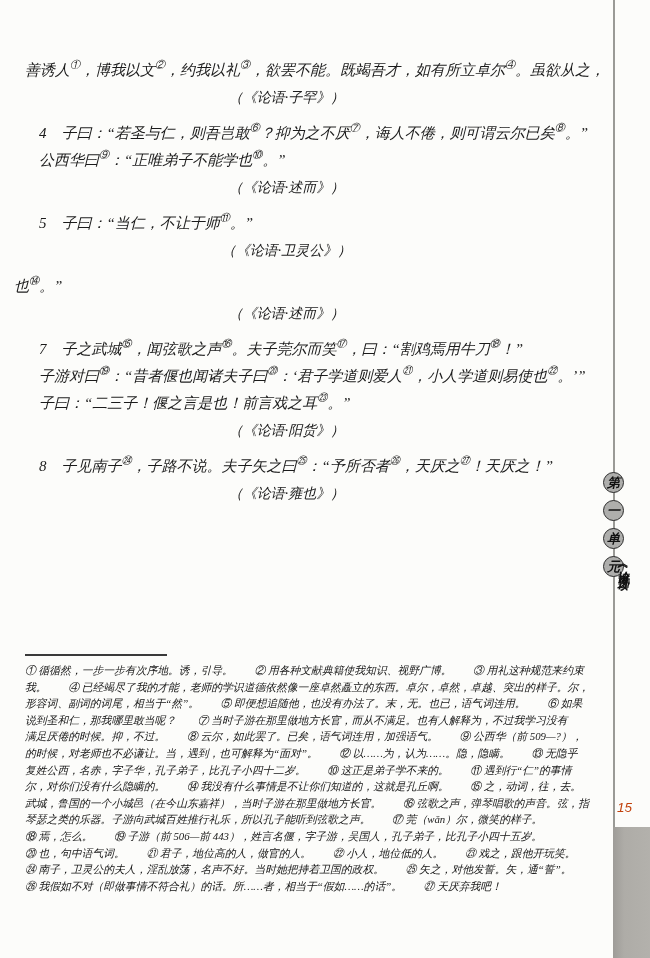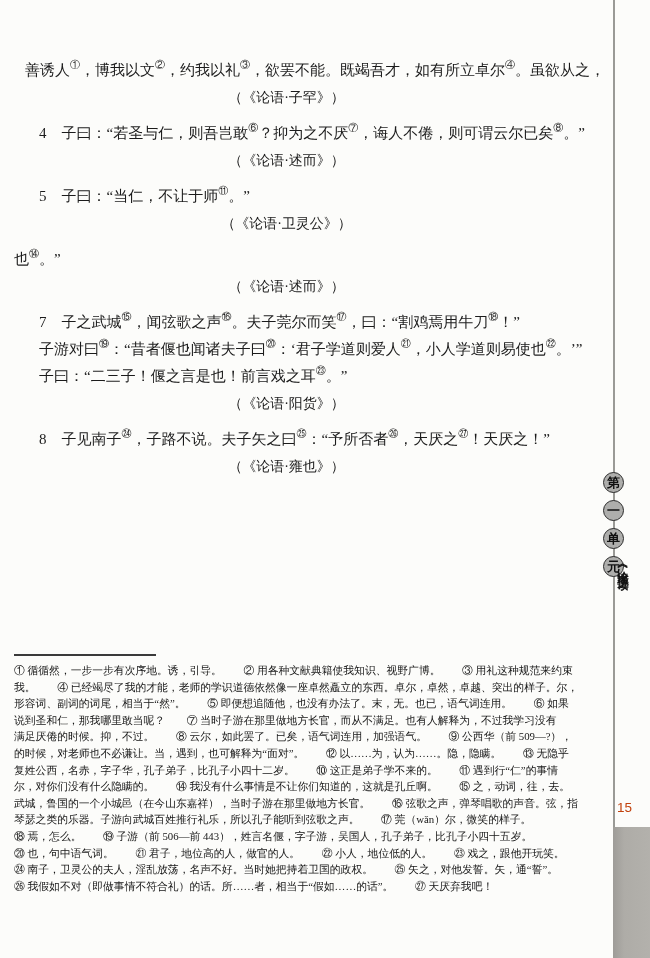--- a/index.html
+++ b/index.html
@@ -3,20 +3,21 @@
 <meta charset="utf-8">
 <style>
   html,body{margin:0;padding:0;background:#e8e8e8;}
   .page{
     position:relative;
     width:650px;height:958px;
     background:#fcfcfa;
     overflow:hidden;
     font-family:"Liberation Serif","DejaVu Serif",serif;
     color:#1b1b1b;
+    font-style:italic;
   }
   
   .content{
     position:absolute;left:25px;top:57px;width:582px;
   }
   .passage{margin-top:9px;}
   .passage:first-child{margin-top:0;}
   .p-line{
     font-size:15px;line-height:27px;white-space:nowrap;
   }
@@ -28,21 +29,21 @@
   .p-source{
     font-size:14px;line-height:27px;text-align:center;
     width:523px;
   }
   
   .stray-mark{
     position:absolute;left:186px;top:344px;
     font-size:11px;color:#222;transform:rotate(8deg);
   }
   
-  .footnotes{position:absolute;left:14px;top:654px;width:585px;}
+  .footnotes{position:absolute;left:25px;top:654px;width:585px;}
   .fn-rule{width:142px;height:2px;background:#3a3a3a;margin-bottom:6px;}
   .fn-line{
     font-size:10.8px;line-height:16.6px;white-space:nowrap;
     font-family:"Liberation Serif","DejaVu Serif",serif;
     color:#161616;
   }
   
   .v-rule{position:absolute;left:613px;top:0;width:2px;height:827px;background:#9a9a96;}
   .unit-badges{position:absolute;left:603px;top:472px;width:22px;}
   .unit-circle{
@@ -73,20 +74,21 @@
 
 <div class="page">
 
   <main class="content" id="passages">
       <div class="passage">
         <div class="p-line">善诱人<sup>①</sup>，博我以文<sup>②</sup>，约我以礼<sup>③</sup>，欲罢不能。既竭吾才，如有所立卓尔<sup>④</sup>。虽欲从之，</div>
         <div class="p-source">（《论语·子罕》）</div>
       </div>
       <div class="passage">
         <div class="p-line indent">4　子曰：“若圣与仁，则吾岂敢<sup>⑥</sup>？抑为之不厌<sup>⑦</sup>，诲人不倦，则可谓云尔已矣<sup>⑧</sup>。”</div>
+        <div class="p-line indent">公西华曰<sup>⑨</sup>：“正唯弟子不能学也<sup>⑩</sup>。”</div>
         <div class="p-source">（《论语·述而》）</div>
       </div>
       <div class="passage">
         <div class="p-line indent">5　子曰：“当仁，不让于师<sup>⑪</sup>。”</div>
         <div class="p-source">（《论语·卫灵公》）</div>
       </div>
       <div class="passage">
         <div class="p-line hang">也<sup>⑭</sup>。”</div>
         <div class="p-source">（《论语·述而》）</div>
       </div>

